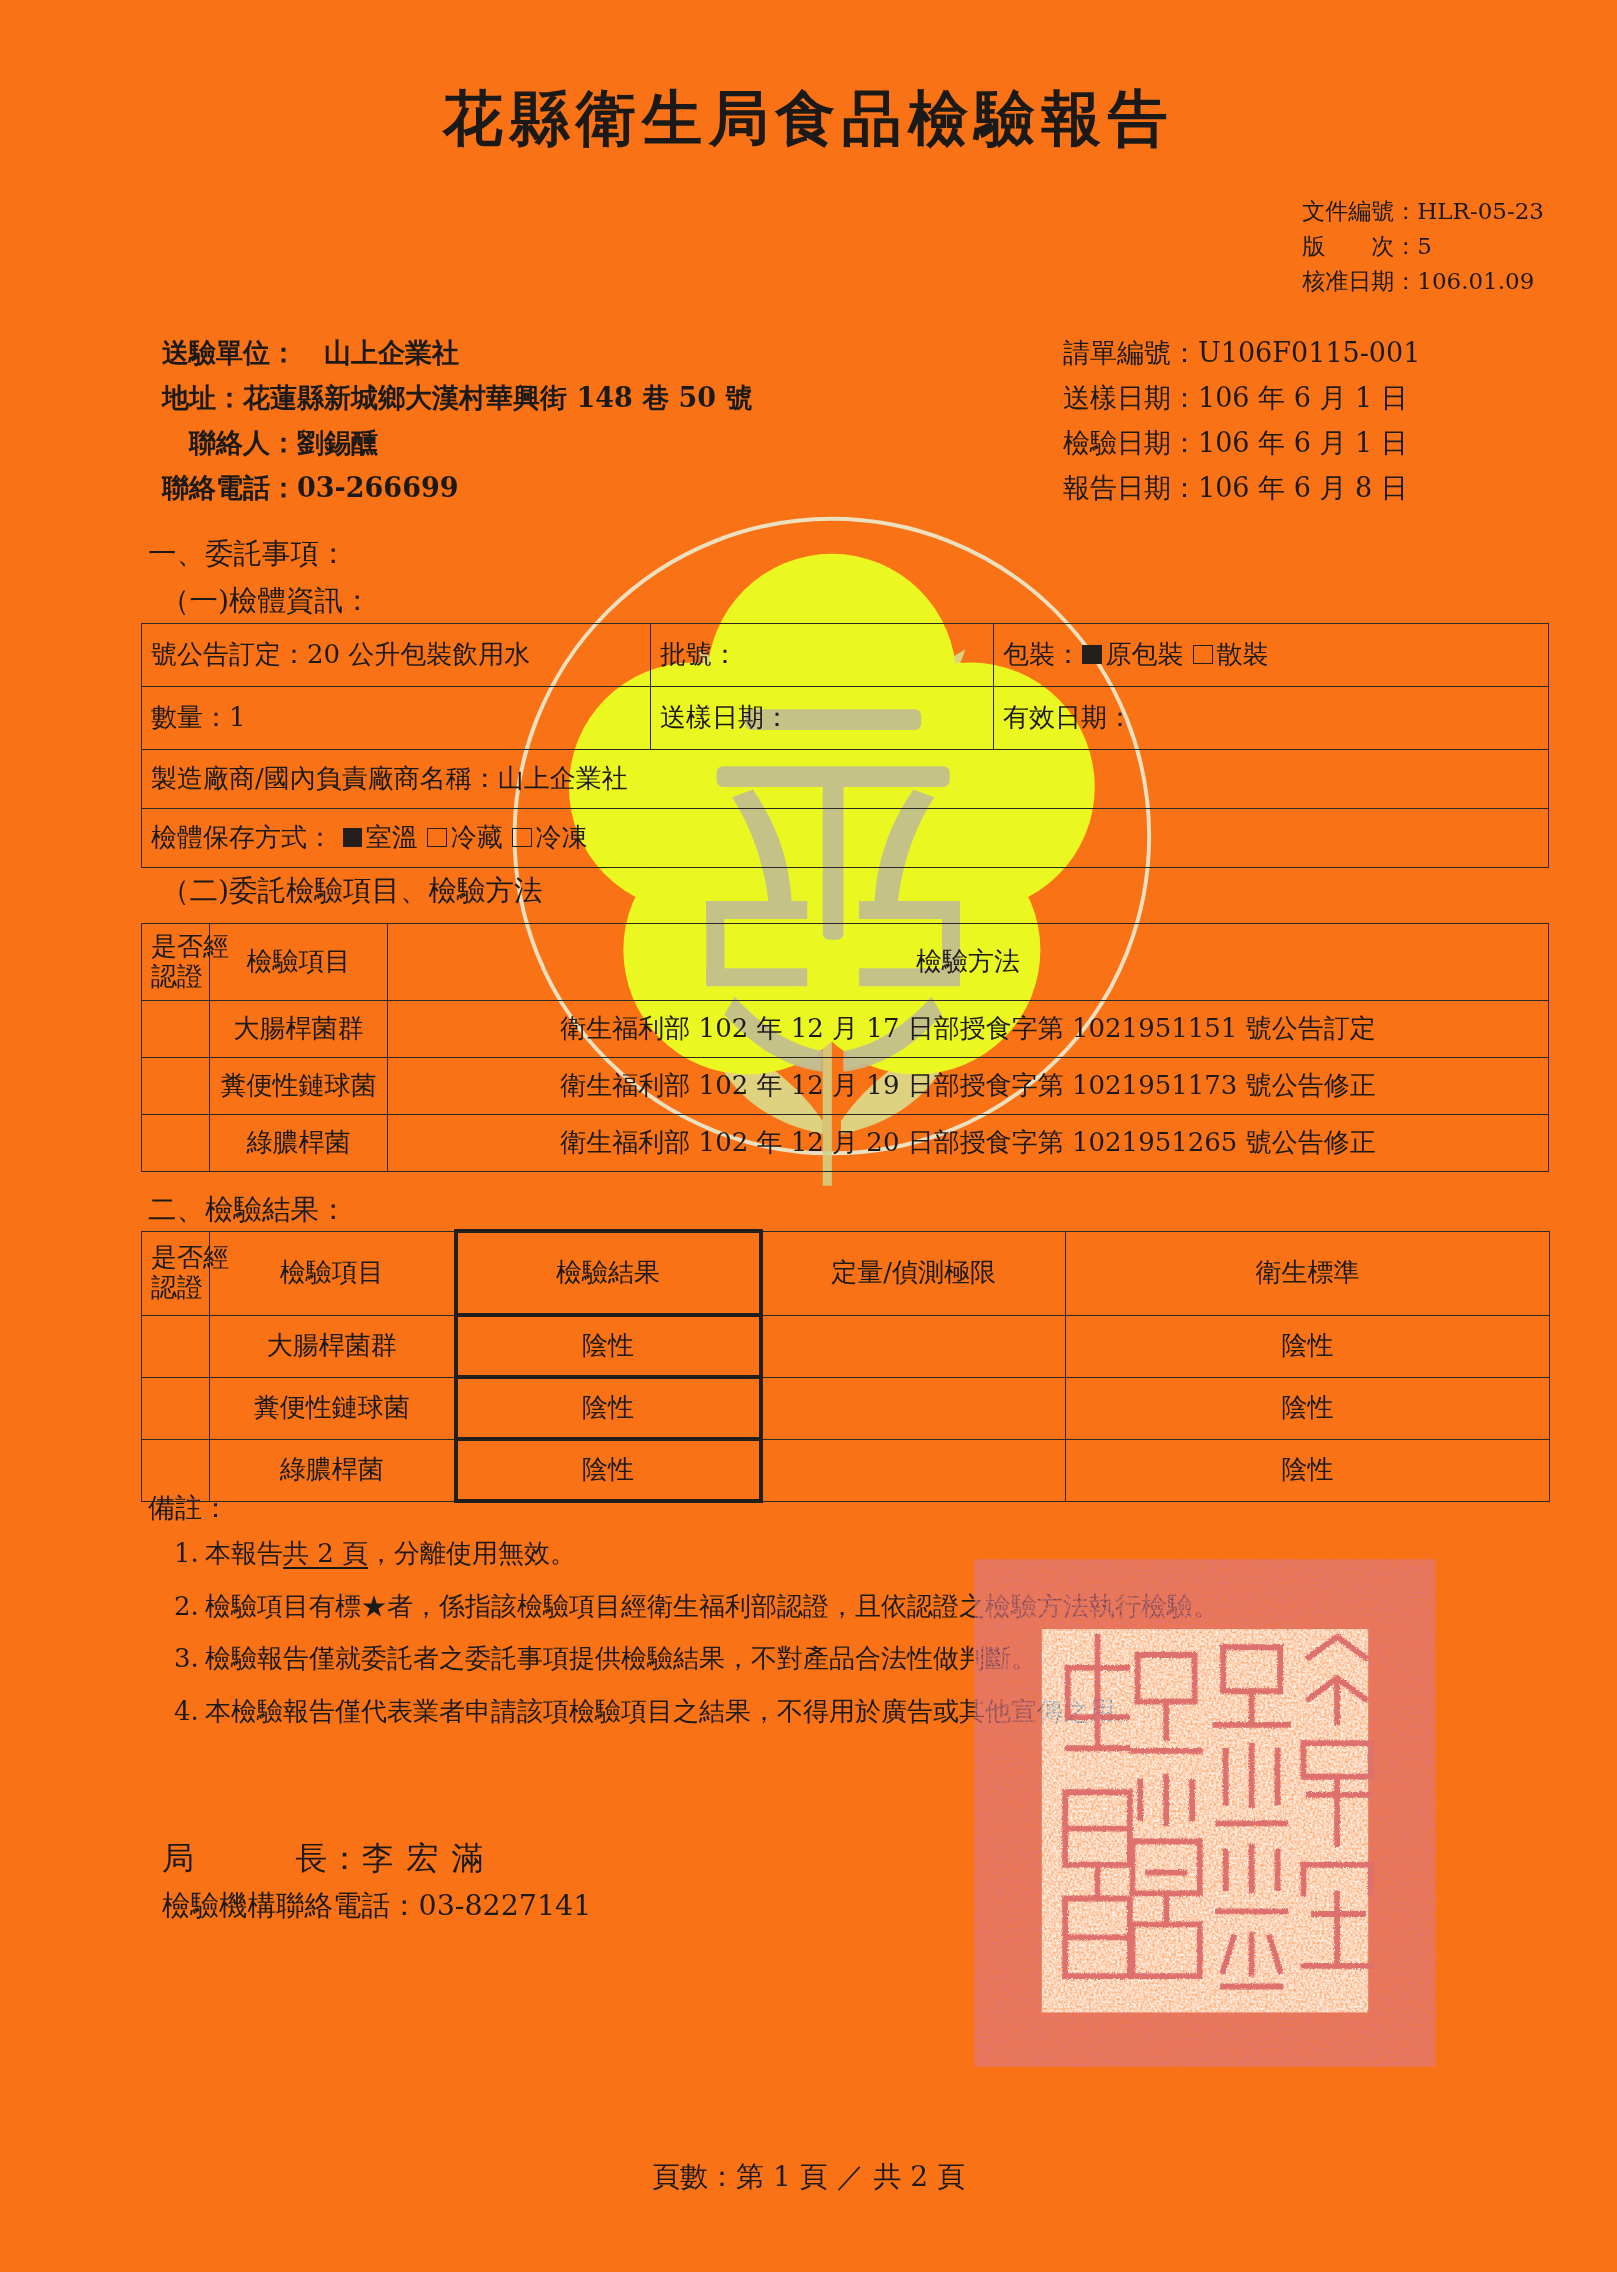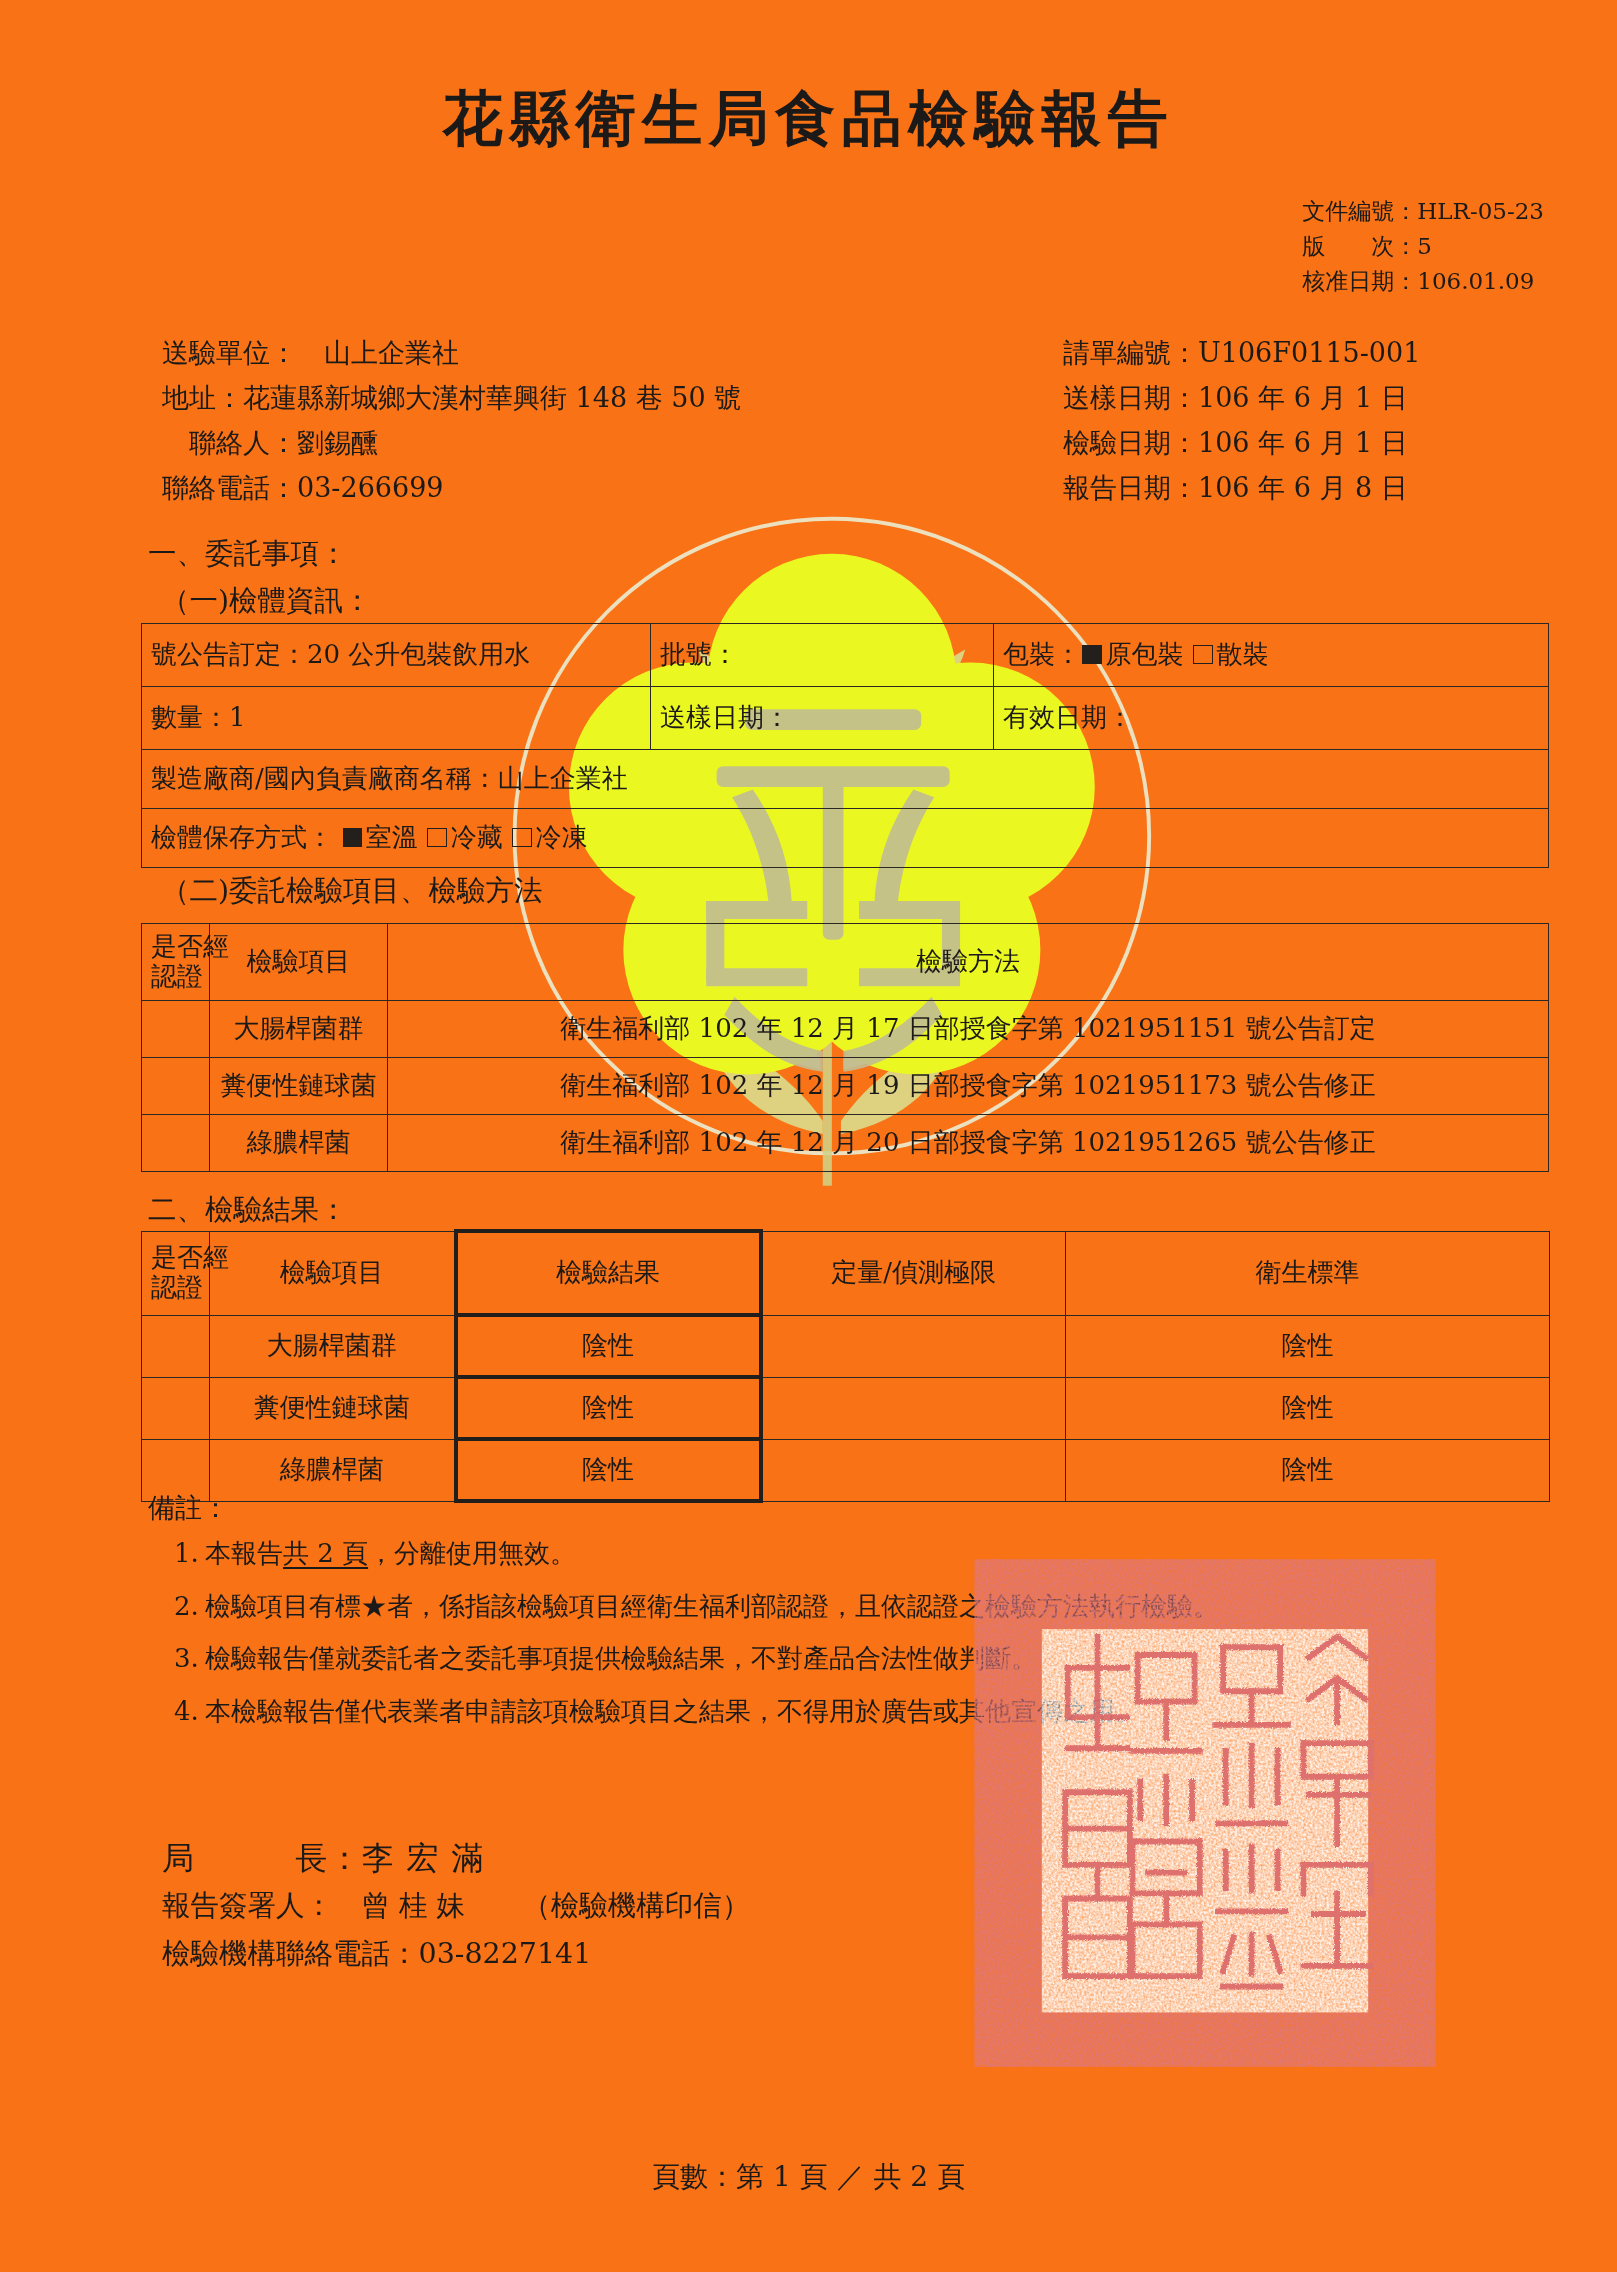--- a/index.html
+++ b/index.html
@@ -34,21 +34,21 @@
   }
   .meta{
     position:absolute;right:73px;top:194px;
     font-size:23px;line-height:35px;text-align:left;
     z-index:3;
     font-family:"DejaVu Serif","Liberation Serif",serif;
   }
   .meta div{white-space:pre;}
 
   .hdr-left{position:absolute;left:162px;top:330px;font-size:27px;line-height:45px;z-index:3;}
-  .hdr-left div{white-space:pre;}
+  .hdr-left div{white-space:pre;font-weight:bold;}
   .hdr-right{position:absolute;left:1063px;top:330px;font-size:27px;line-height:45px;z-index:3;}
   .hdr-right div{white-space:pre;}
 
   .sec{position:absolute;font-size:28.5px;z-index:3;white-space:pre;}
 
   
   table.grid{
     position:absolute;border-collapse:collapse;z-index:3;
     background:transparent;
     table-layout:fixed;
@@ -370,20 +370,19 @@
         <path d="M74 212 h50"></path>
         <path d="M74 266 h50 v60 h-50z"></path>
         <path d="M74 296 h50"></path>
         <path d="M99 240 v26"></path>
       </g>
     </svg>
   </div>
 
   <div class="sign">
     <div class="big"><span>局　　　長：</span><span>李 宏 滿</span></div>
-    <div><span>報告簽署人：</span>　<span>曾 桂 妹</span>　　<span>（檢驗機構印信）</span></div>
     <div><span>檢驗機構聯絡電話：</span><span>03-8227141</span></div>
   </div>
 
   <div class="footer">頁數：第 1 頁 ／ 共 2 頁</div>
 
 </div>
 
 
 </body></html>

